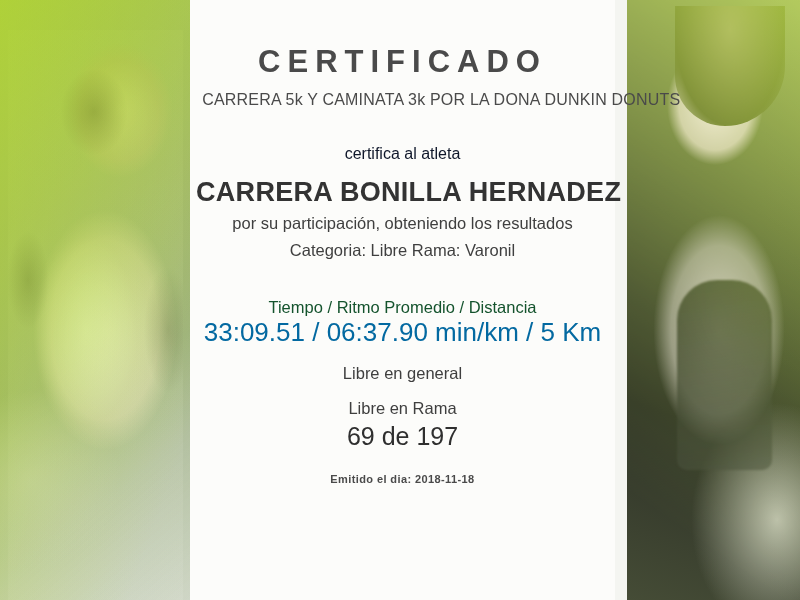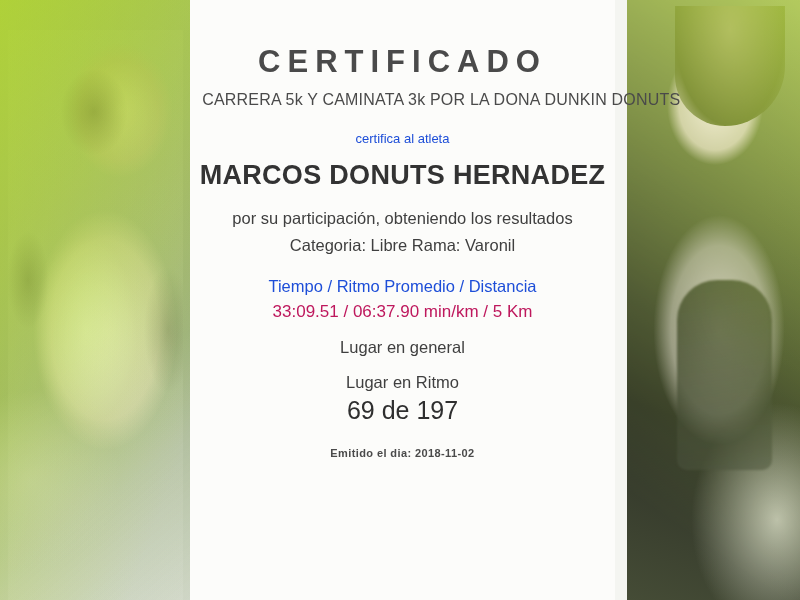--- a/index.html
+++ b/index.html
@@ -140,51 +140,50 @@
   }
   .subtitle {
     margin-top: 10px;
     font-size: 16.5px;
     letter-spacing: 0.2px;
     color: #4a4a4a;
     white-space: nowrap;
     transform: scaleX(0.97);
   }
   .certifies {
-    margin-top: 22px;
-    font-size: 13px;
-    color: #1d4ed8;
+    margin-top: 36px;
+    font-size: 16px;
+    color: #0f172a;
   }
   .athlete {
     margin-top: 14px;
     font-size: 27px;
     font-weight: bold;
     color: #333333;
     letter-spacing: 0.3px;
     white-space: nowrap;
   }
   .participation {
-    margin-top: 18px;
+    margin-top: 6px;
     font-size: 16.5px;
     color: #3f3f3f;
   }
   .category-line {
     margin-top: 8px;
     font-size: 16.5px;
     color: #3f3f3f;
   }
   .metrics-label {
-    margin-top: 22px;
-    font-size: 16.5px;
-    color: #1d4ed8;
+    margin-top: 38px;
+    font-size: 16.5px;
+    color: #14532d;
   }
   .metrics-value {
-    margin-top: 6px;
-    font-size: 17px;
-    color: #be185d;
+    font-size: 26px;
+    color: #0369a1;
     white-space: nowrap;
   }
 
   .place-block {
     margin-top: 16px;
   }
   .place-label {
     font-size: 16.5px;
     color: #3f3f3f;
   }
@@ -221,35 +220,35 @@
     <div class="ph-green"></div>
   </div>
 
   <div class="card">
     <div class="card-inner">
 
       <div class="title">CERTIFICADO</div>
       <div class="subtitle">CARRERA 5k Y CAMINATA 3k POR LA DONA DUNKIN DONUTS</div>
 
       <div class="certifies">certifica al atleta</div>
-      <div class="athlete">MARCOS  DONUTS HERNADEZ</div>
+      <div class="athlete">CARRERA  BONILLA HERNADEZ</div>
 
       <div class="participation">por su participación, obteniendo los resultados</div>
       <div class="category-line">Categoria: Libre Rama: Varonil</div>
 
       <div class="metrics-label">Tiempo / Ritmo Promedio / Distancia</div>
       <div class="metrics-value">33:09.51 / 06:37.90 min/km / 5 Km</div>
 
       <div class="place-block">
-        <div class="place-label">Lugar en general</div>
+        <div class="place-label">Libre en general</div>
       </div>
 
       <div class="place-block">
-        <div class="place-label">Lugar en Ritmo</div>
+        <div class="place-label">Libre en Rama</div>
         <div class="place-value">69 de 197</div>
       </div>
 
 
-      <div class="issued">Emitido el dia: 2018-11-02</div>
+      <div class="issued">Emitido el dia: 2018-11-18</div>
 
     </div>
   </div>
 </div>
 
 </body></html>

